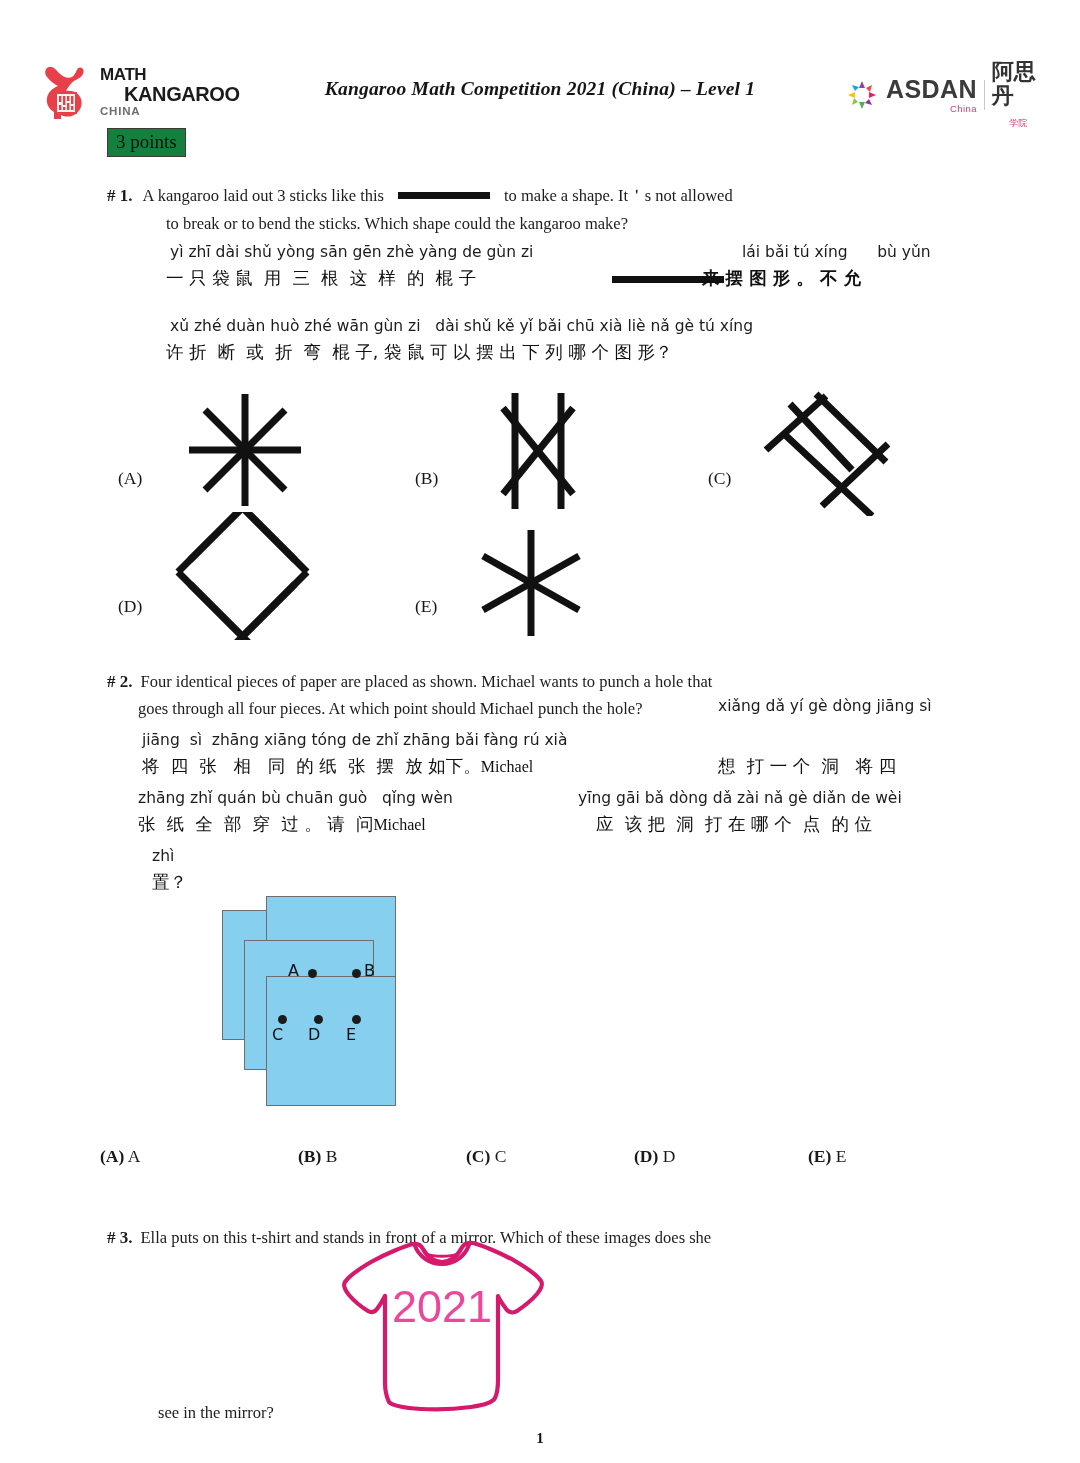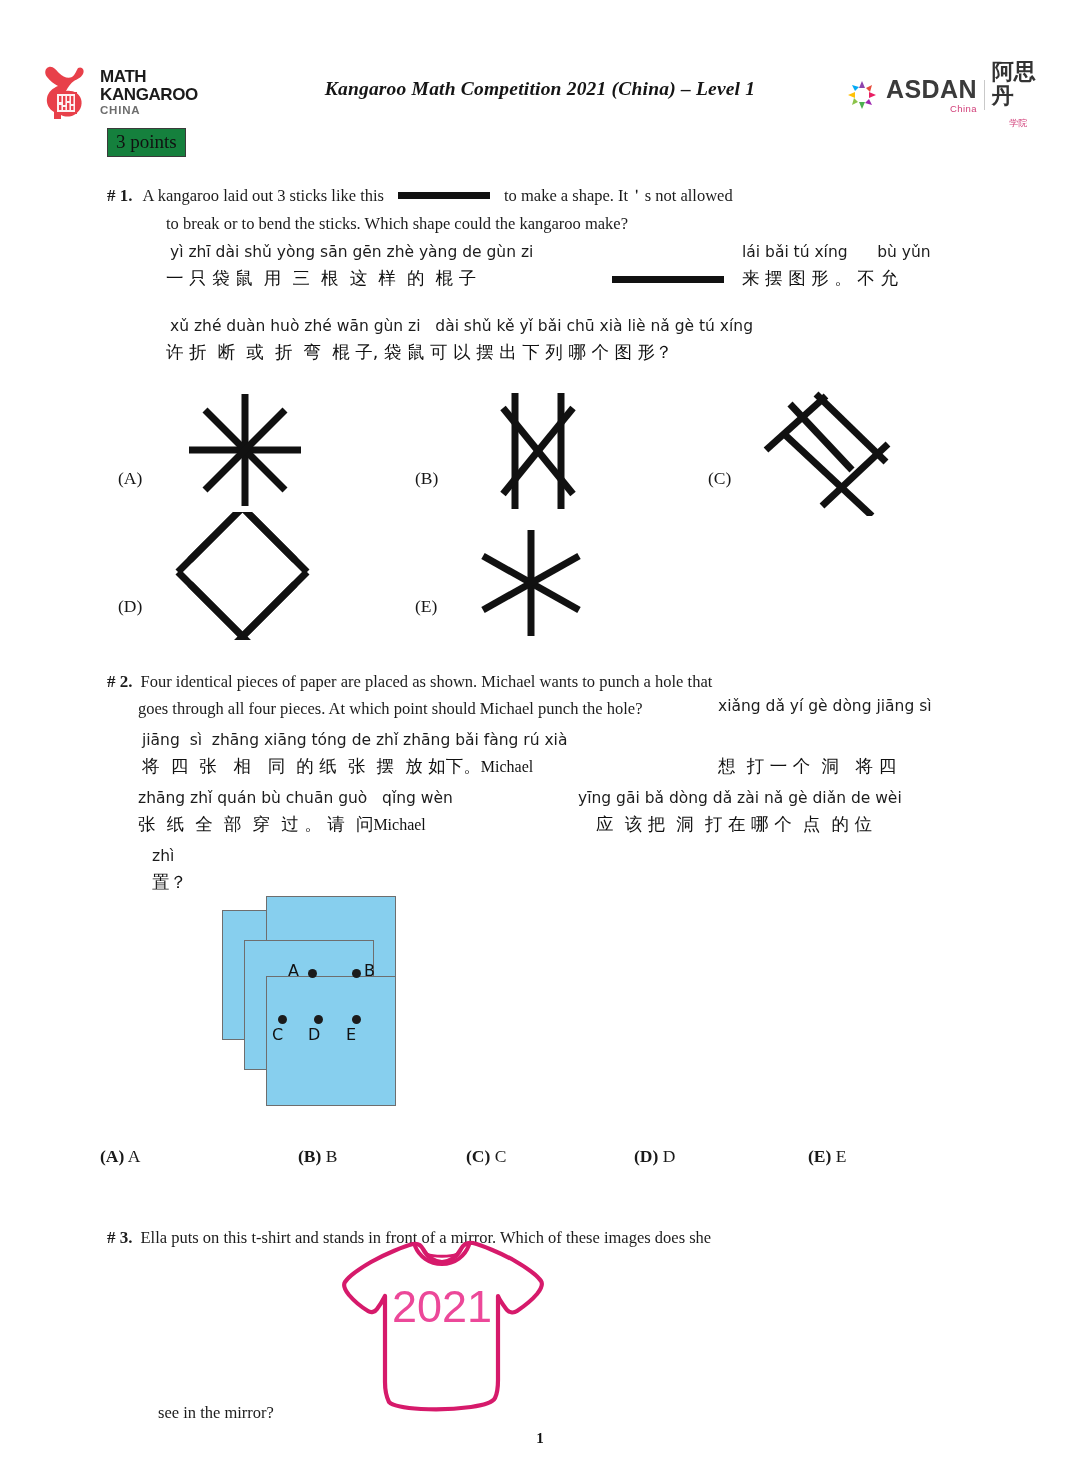--- a/index.html
+++ b/index.html
@@ -25,21 +25,21 @@
     display: flex; align-items: center; gap: 6px;
   }
   .mk-roo { width: 56px; height: 58px; flex: none; }
   .mk-words { line-height: 1; padding-top: 2px; }
   .mk-words .l1, .mk-words .l2 {
     font-family: "Liberation Sans", sans-serif;
     font-weight: 700; color: #1b1b1b;
     letter-spacing: -0.4px;
   }
   .mk-words .l1 { font-size: 17px; }
-  .mk-words .l2 { font-size: 17px; margin-top: 1px; }
+  .mk-words .l2 { font-size: 20px; margin-top: 1px; margin-left: 24px; }
   .mk-words .l3 {
     font-family: "Liberation Sans", sans-serif;
     font-weight: 700; font-size: 11.5px; color: #6d6d6d;
     letter-spacing: 0.8px; margin-top: 2px;
   }
 
   .doc-title {
     position: absolute; left: 0; top: 50px; width: 1080px;
     text-align: center;
     font-family: "Liberation Serif", serif;
@@ -113,21 +113,21 @@
   .q1-stick-inline {
     display: inline-block; vertical-align: middle;
     width: 92px; height: 7px; background: #111;
     margin: 0 14px 4px 14px;
   }
   .q1-line2 { position: absolute; left: 166px; top: 212px; width: 860px; }
 
   .q1-py1 { position: absolute; left: 170px; top: 243px; }
   .q1-hz1 { position: absolute; left: 166px; top: 266px; }
   .q1-py1b { position: absolute; left: 742px; top: 243px; }
-  .q1-hz1b { position: absolute; left: 742px; top: 266px; }
+  .q1-hz1b { position: absolute; left: 702px; top: 266px; font-weight: bold; }
   .q1-stick2 {
     position: absolute; left: 612px; top: 276px;
     width: 112px; height: 7px; background: #111;
   }
   .q1-py2 { position: absolute; left: 170px; top: 317px; }
   .q1-hz2 { position: absolute; left: 166px; top: 340px; }
 
   .fig-label {
     font-family: "Liberation Serif", serif;
     font-size: 17.5px; color: #161616;

